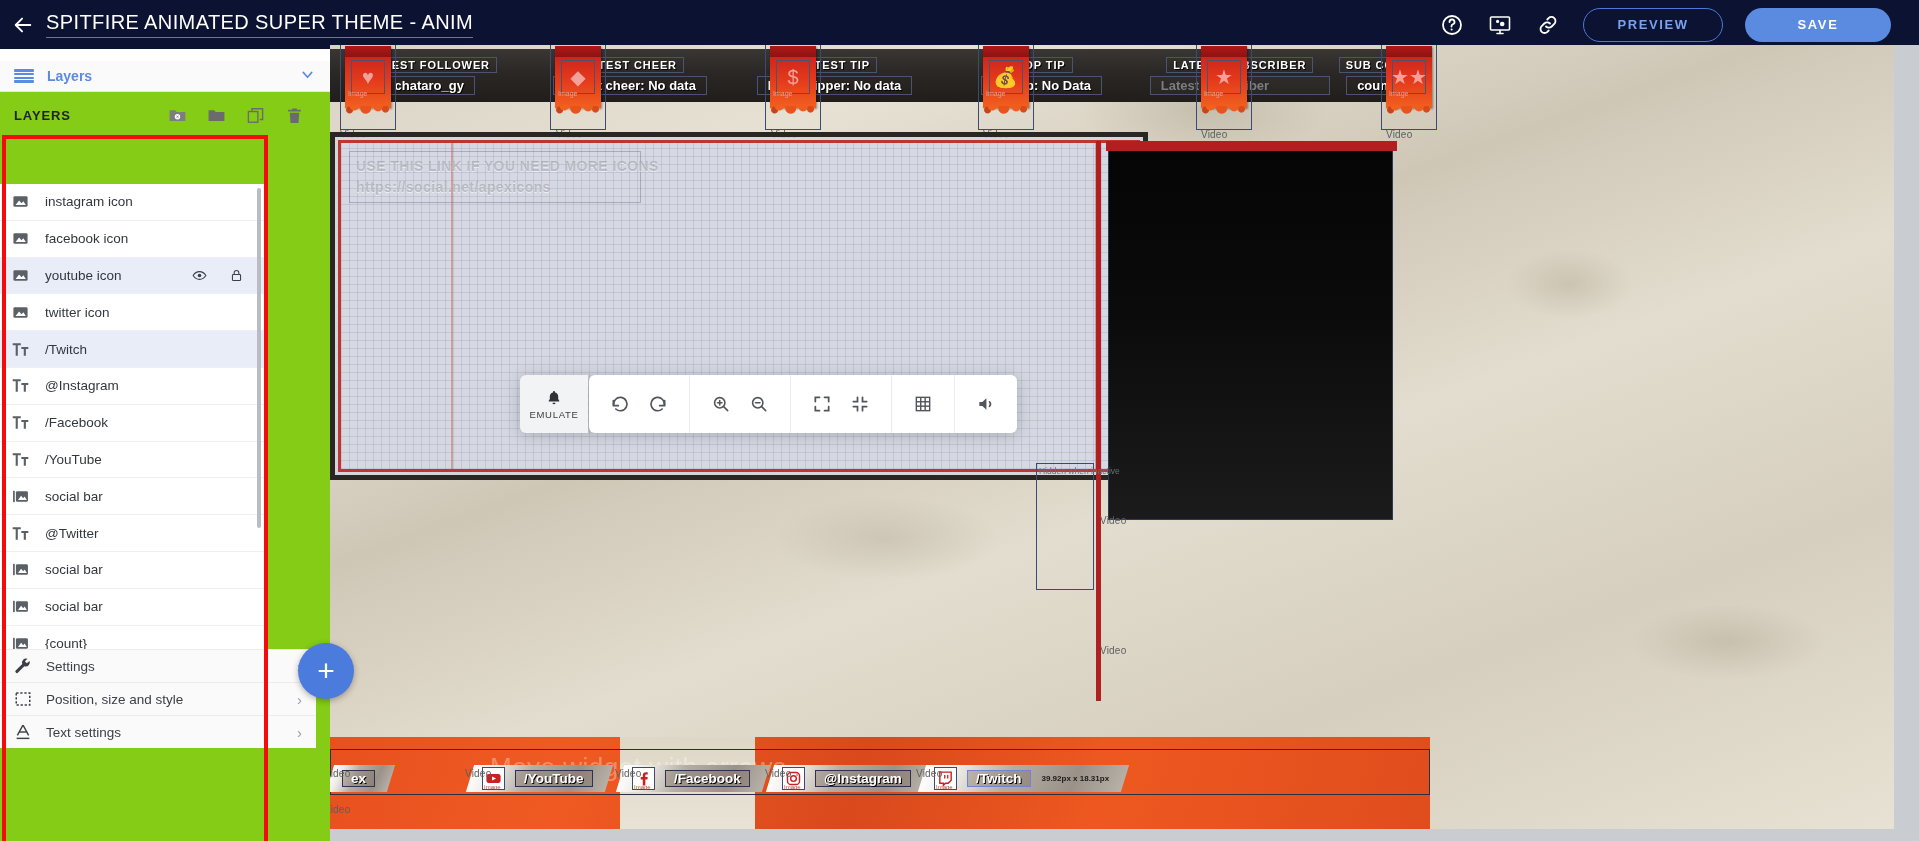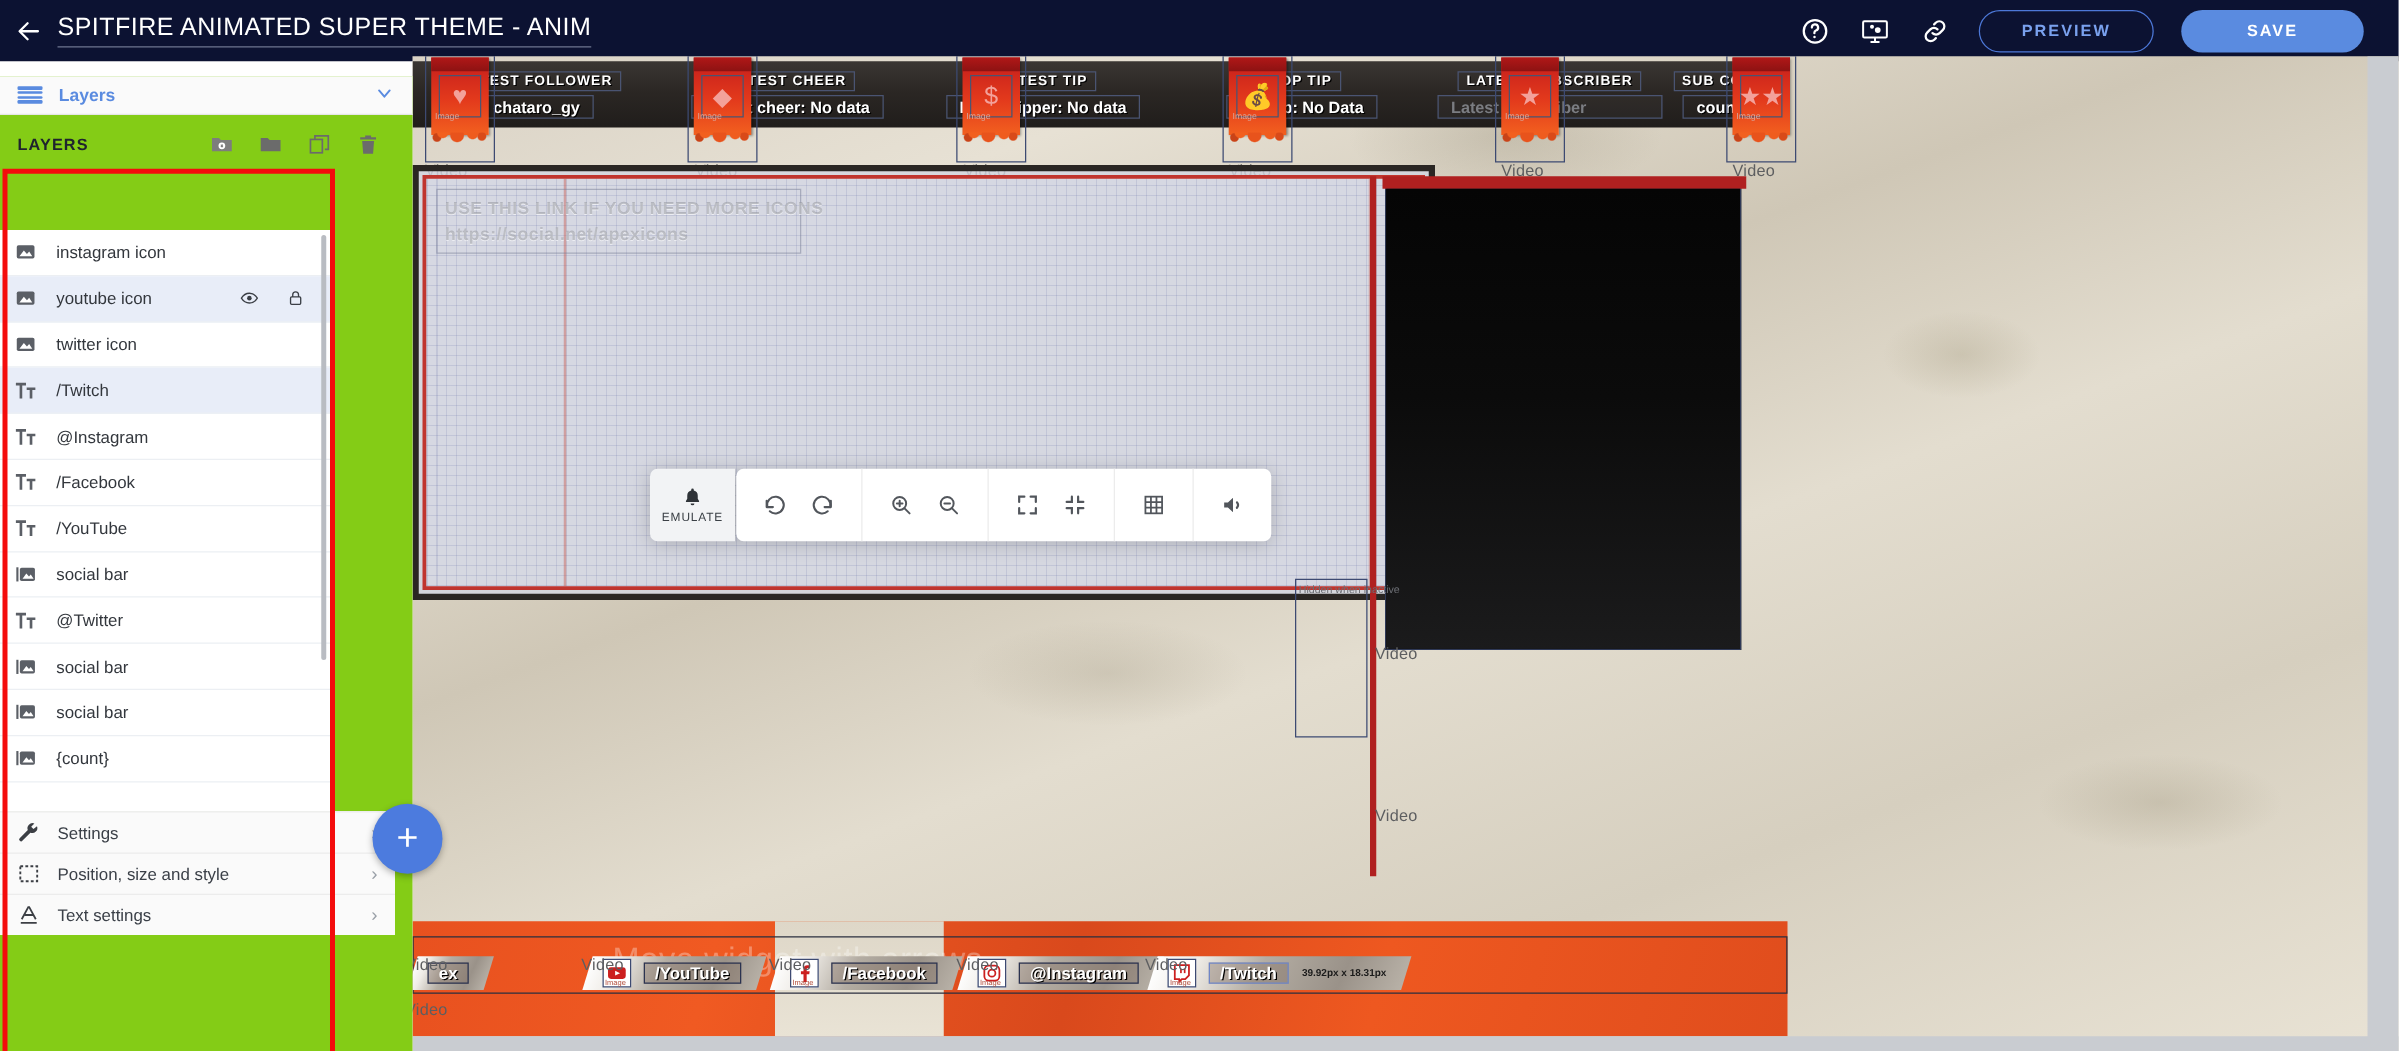--- a/index.html
+++ b/index.html
@@ -172,21 +172,21 @@
                 radial-gradient(circle at 10% 18%,#c94318 3px, transparent 4px);
   }
   .ribbon .rb-label {
     position:absolute; left: 6px; top: 44px; font-size: 7px; color:#d8a79c;
   }
   .ribbon .rb-sel {
     position:absolute; left:-2px; top:-2px; width: 56px; height: 86px;
     border: 1px solid #3d4a72;
   }
   .vid-tag {
-    position:absolute; font-size: 13px; color:#5d5e60; letter-spacing:.2px;text-align:center;
+    position:absolute; font-size: 10px; color:#5d5e60; letter-spacing:.2px;text-align:center;
   }
 
   
   .work-region {
     position: absolute; left: 0px; top: 87px; width: 818px; height: 348px;
     border: 5px solid #2a2623; background: rgba(211,214,224,0.82);
   }
   .work-inner {
     position:absolute; inset: 3px; border: 3px solid #c0352e;
     background:
@@ -649,20 +649,29 @@
       <div class="layer-row">
         <span class="licon">
             <svg viewBox="0 0 24 24" fill="#5b5f66">
               <rect x="2" y="4.5" width="20" height="15" rx="2"></rect>
               <polygon points="5,17 10,10.5 13.5,14.5 16,11.5 19.5,17" fill="#fff"></polygon>
             </svg>
           </span>
         <span class="lname">instagram icon</span>
       </div>
 
+      <div class="layer-row">
+        <span class="licon">
+            <svg viewBox="0 0 24 24" fill="#5b5f66">
+              <rect x="2" y="4.5" width="20" height="15" rx="2"></rect>
+              <polygon points="5,17 10,10.5 13.5,14.5 16,11.5 19.5,17" fill="#fff"></polygon>
+            </svg>
+          </span>
+        <span class="lname">facebook icon</span>
+      </div>
 
       <div class="layer-row sel">
         <span class="licon">
             <svg viewBox="0 0 24 24" fill="#5b5f66">
               <rect x="2" y="4.5" width="20" height="15" rx="2"></rect>
               <polygon points="5,17 10,10.5 13.5,14.5 16,11.5 19.5,17" fill="#fff"></polygon>
             </svg>
           </span>
         <span class="lname">youtube icon</span>
         <span class="row-actions">

